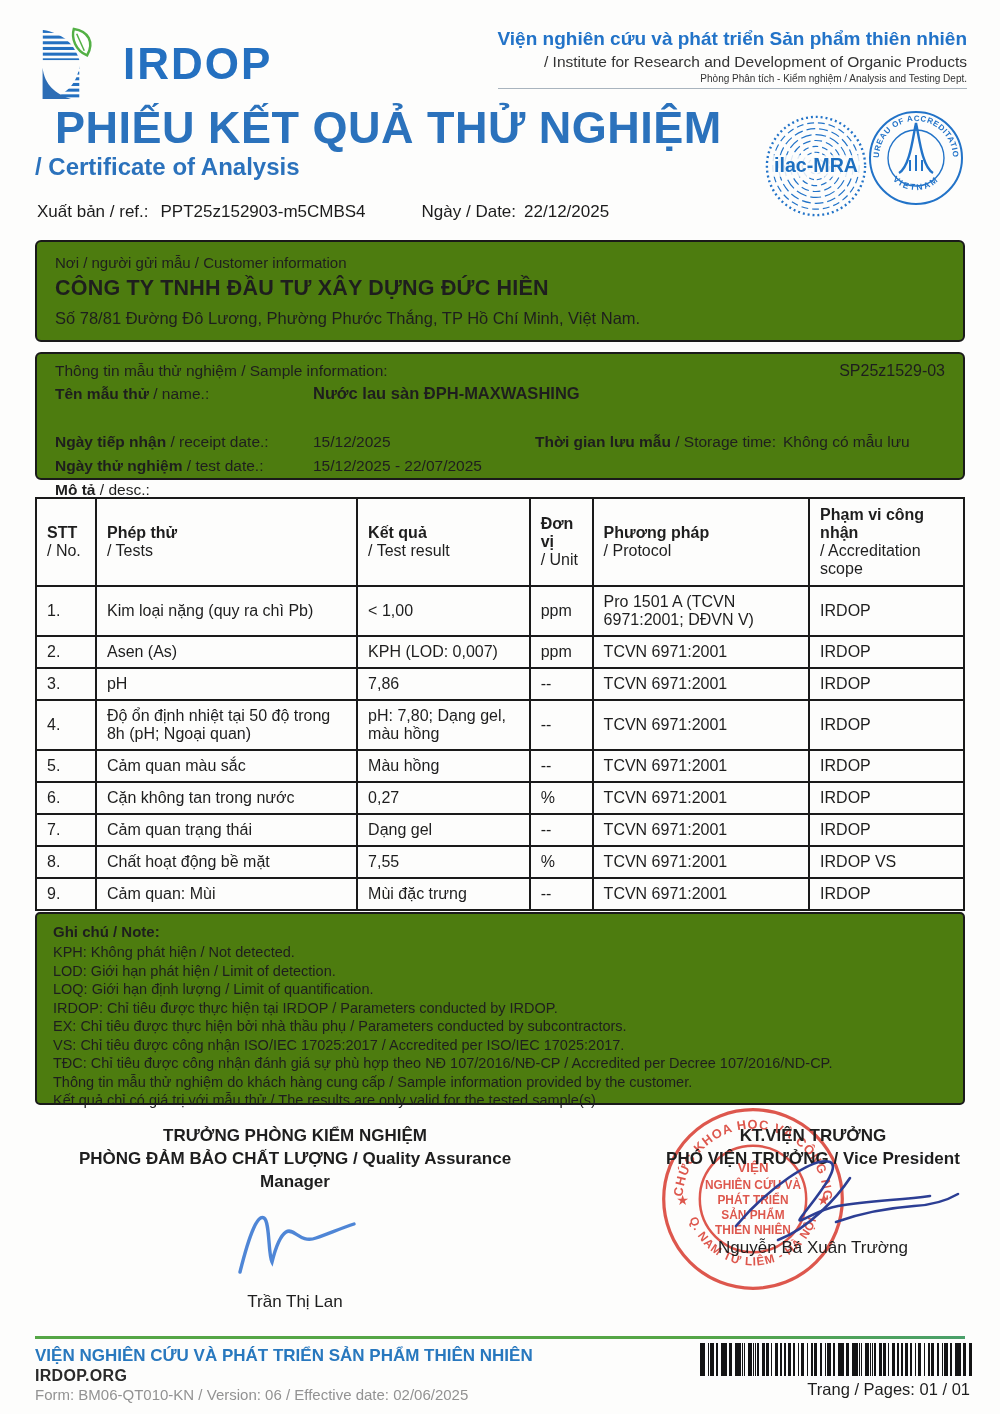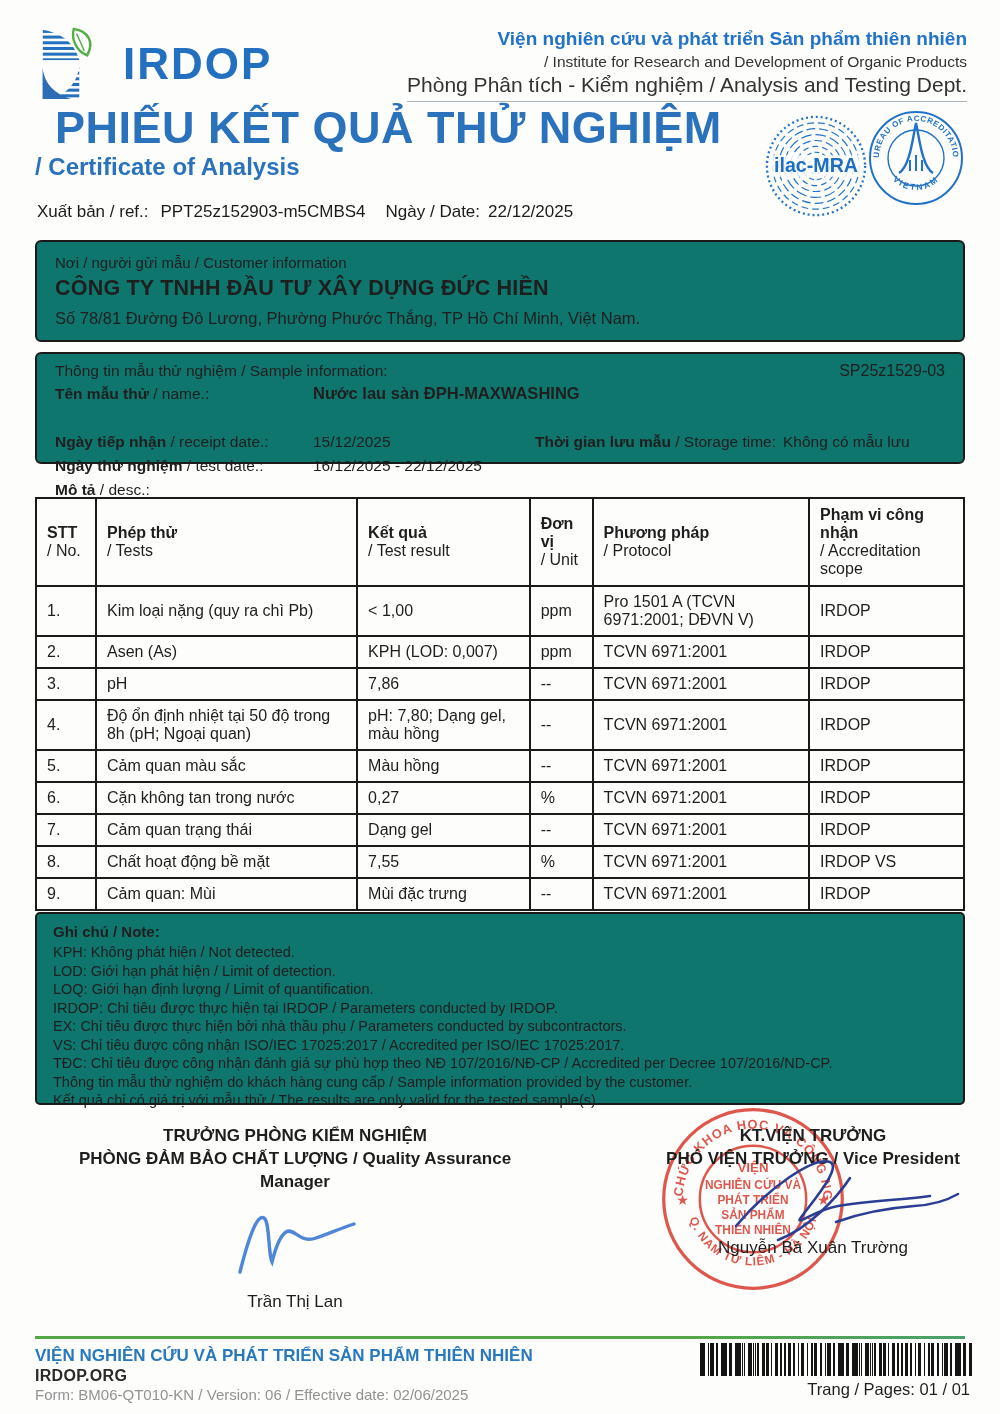--- a/index.html
+++ b/index.html
@@ -5,42 +5,42 @@
   * { margin:0; padding:0; box-sizing:border-box; }
   body { background:#e8e8e8; font-family:"Liberation Sans","DejaVu Sans",sans-serif; }
   .page { position:relative; width:1000px; height:1414px; margin:0 auto; background:#fdfdfc; color:#1e1e1e; overflow:hidden; }
 
   
   .logo-block { position:absolute; left:35px; top:25px; display:flex; align-items:center; gap:16px; }
   .logo-text { font-size:44px; font-weight:bold; color:#2470c0; letter-spacing:2px; }
   .org-block { position:absolute; right:33px; top:28px; text-align:right; }
   .org-vi { font-size:19px; font-weight:bold; color:#2273c8; }
   .org-en { font-size:15.5px; color:#333; margin-top:3px; }
-  .org-dept { font-size:21px; color:#333; margin-top:2px; padding-bottom:4px; border-bottom:1.5px solid #a9b4be; }
+  .org-dept { font-size:10px; color:#333; margin-top:2px; padding-bottom:4px; border-bottom:1.5px solid #a9b4be; }
 
   .title-block { position:absolute; left:35px; top:103px; }
   .title-vi { font-size:45px; font-weight:800; color:#2b72bc; letter-spacing:0.5px; line-height:1.1;margin-left:20px; }
   .title-en { font-size:24px; font-weight:800; color:#2b72bc; line-height:1.15; }
   .ref-line { position:absolute; left:37px; top:202px; font-size:17px; color:#1c1c1c; }
   .ref-line .val { margin-left:12px;text-align:right; }
-  .ref-line .date-label { margin-left:20px; }
+  .ref-line .date-label { margin-left:56px; }
   .ref-line .date-val { margin-left:8px; }
 
   .seal-ilac { position:absolute; left:762px; top:112px; }
   .seal-boa { position:absolute; left:866px; top:108px; }
   .vilas { position:absolute; left:860px; top:196px; width:106px; text-align:center; font-size:15px; font-weight:bold; color:#2273c8; letter-spacing:1px;margin-top:40px; }
 
   
-  .box { position:absolute; left:35px; width:930px; border:2px solid #1a1a1a; border-radius:6px; background:#0f766e; }
+  .box { position:absolute; left:35px; width:930px; border:2px solid #1a1a1a; border-radius:6px; background:#4d7c0f; }
   .customer-box { top:240px; height:102px; padding:12px 18px; }
   .customer-label { font-size:15px; }
   .customer-name { font-size:21.5px; font-weight:bold; margin-top:5px; letter-spacing:0.2px; }
   .customer-address { font-size:16.5px; margin-top:8px; }
 
-  .sample-box { top:352px; height:112px; padding:8px 18px; font-size:15.5px; }
+  .sample-box { top:352px; height:128px; padding:8px 18px; font-size:15.5px; }
   .sample-row { display:flex; align-items:baseline; }
   .sample-head { justify-content:space-between; }
   .sample-code { font-size:16px; }
   .lab { width:258px; flex:none; }
   .lab b, .sample-row b { font-weight:bold;text-align:center; }
   .mt4 { margin-top:4px; } .mt10 { margin-top:10px; } .mt6 { margin-top:6px; }
   .val-name { font-weight:bold; font-size:16.5px; }
   .val-receipt { width:222px; flex:none; }
   .lab2 { width:248px; flex:none;margin-top:20px; }
 
@@ -193,21 +193,21 @@
       <span class="val-name">Nước lau sàn ĐPH-MAXWASHING</span>
     </div>
     <div class="sample-row mt10">
       <span class="lab"><b>Ngày tiếp nhận</b><span> / receipt date.:</span></span>
       <span class="val-receipt">15/12/2025</span>
       <span class="lab2"><b>Thời gian lưu mẫu</b><span> / Storage time:</span></span>
       <span>Không có mẫu lưu</span>
     </div>
     <div class="sample-row mt6">
       <span class="lab"><b>Ngày thử nghiệm</b><span> / test date.:</span></span>
-      <span>16/12/2025 - 22/12/2025</span>
+      <span>15/12/2025 - 22/07/2025</span>
     </div>
     <div class="sample-row mt6">
       <span class="lab"><b>Mô tả</b><span> / desc.:</span></span>
     </div>
   </div>
 
   <table class="results">
     <colgroup>
       <col style="width:60px">
         <col style="width:262px">

